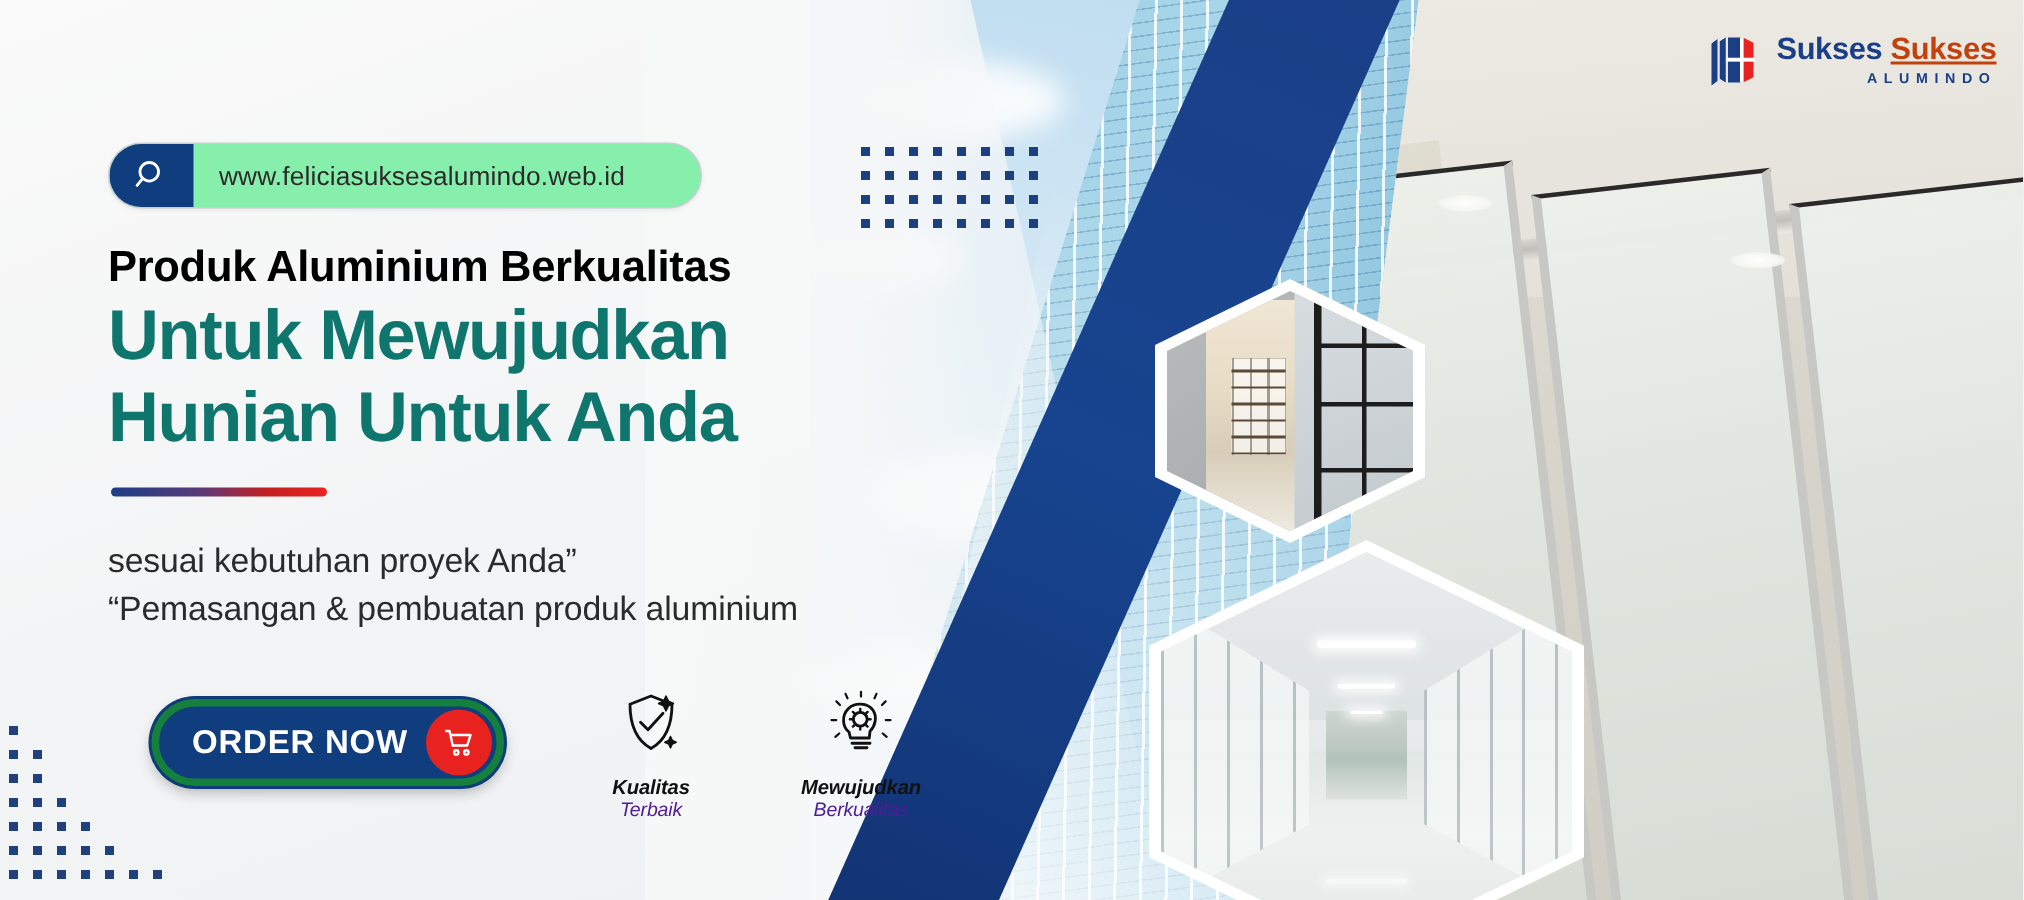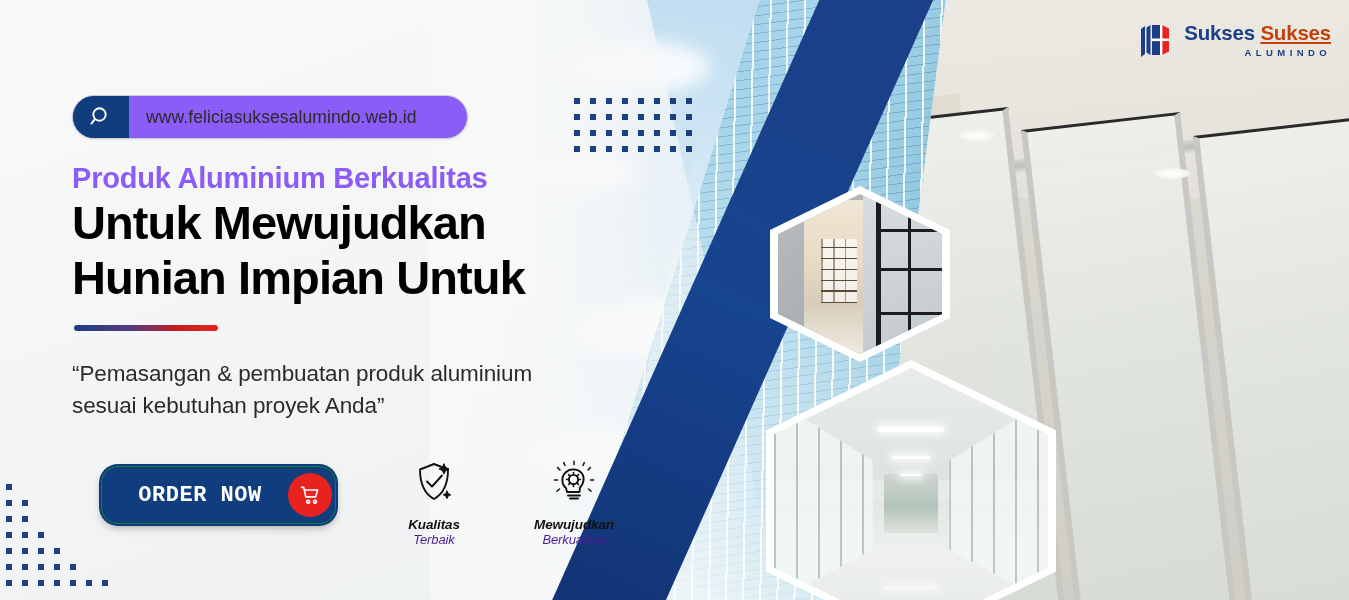--- a/index.html
+++ b/index.html
@@ -121,66 +121,66 @@
   }
   .dotgrid-bl i { width:6px; height:6px; background:#1f427e; display:block; }
   .dotgrid-bl i.off { background:transparent; }
 
   
   .searchbar {
     position:absolute; left:72px; top:95px;
     width:396px; height:44px;
     display:flex; align-items:stretch;
     border-radius:22px; overflow:hidden;
-    background:#8b5cf6;
+    background:#86efac;
     border:1px solid #c9ced6;
     box-shadow:0 1px 3px rgba(0,0,0,.08);
   }
   .search-btn {
     width:56px; background:#103d7d;
     display:flex; align-items:center; justify-content:center;
     cursor:pointer;
   }
   .search-url {
     flex:1; display:flex; align-items:center;
     padding-left:17px;
     font-size:17.5px; color:#2b2b2b; letter-spacing:.1px;
   }
 
   
   .headline { position:absolute; left:72px; top:160px; width:620px; }
   .hl-1 {
-    font-size:29px; font-weight:bold; color:#8b5cf6;
+    font-size:29px; font-weight:bold; color:#000000;
     letter-spacing:-.2px; line-height:1.25;
   }
   .hl-2, .hl-3 {
-    font-size:47px; font-weight:bold; color:#000000;
+    font-size:47px; font-weight:bold; color:#0f766e;
     letter-spacing:-.9px; line-height:1.17;
   }
   .accent-bar {
     position:absolute; left:74px; top:325px;
     width:144px; height:6px; border-radius:3px;
     background:linear-gradient(90deg,#1b3f87 0%,#5b3a77 42%,#c32020 72%,#e8231f 100%);
   }
 
   
   .tagline {
     position:absolute; left:72px; top:358px; width:600px;
     font-size:22.5px; color:#2b2b2b; line-height:1.42;
     letter-spacing:-.1px;
   }
 
   
   .cta {
     position:absolute; left:101px; top:466px;
-    width:235px; height:58px; border-radius:17px;
+    width:235px; height:58px; border-radius:29px;
     background:#103d7d;
-    border:1px solid #15803d;
+    border:5px solid #15803d;
     box-shadow:0 0 0 2px #0f3b79, 0 4px 9px rgba(0,0,0,.28);
-    display:flex; align-items:center; cursor:pointer;font-family:Liberation Mono, monospace;
+    display:flex; align-items:center; cursor:pointer;
   }
   .cta-label {
     flex:1; text-align:center; color:#ffffff;
     font-size:22px; font-weight:bold; letter-spacing:.5px;
     padding-left:10px;
   }
   .cta-cart {
     width:44px; height:44px; border-radius:50%;
     background:#e8231f; margin-right:3px;
     display:flex; align-items:center; justify-content:center;
@@ -399,27 +399,27 @@
         <circle cx="10.5" cy="9.5" r="6.2"></circle>
         <line x1="5.9" y1="14.2" x2="2.4" y2="18.6"></line>
       </svg>
     </div>
     <div class="search-url">www.feliciasuksesalumindo.web.id</div>
   </div>
 
   <div class="headline">
     <div class="hl-1">Produk Aluminium Berkualitas</div>
     <div class="hl-2">Untuk Mewujudkan</div>
-    <div class="hl-3">Hunian Impian Untuk</div>
+    <div class="hl-3">Hunian Untuk Anda</div>
   </div>
   <div class="accent-bar"></div>
 
   <div class="tagline">
+    <div>sesuai kebutuhan proyek Anda”</div>
     <div>“Pemasangan &amp; pembuatan produk aluminium</div>
-    <div>sesuai kebutuhan proyek Anda”</div>
   </div>
 
   <div class="cta">
     <span class="cta-label">ORDER NOW</span>
     <span class="cta-cart">
       <svg width="23" height="23" viewBox="0 0 24 24" fill="none" stroke="#ffffff" stroke-width="1.7" stroke-linecap="round" stroke-linejoin="round">
         <path d="M2.5 3.5h2.4l2.2 10h10.1l2.3-7.2H6.2"></path>
         <circle cx="9.6" cy="18.4" r="1.5"></circle>
         <circle cx="16.6" cy="18.4" r="1.5"></circle>
       </svg>

